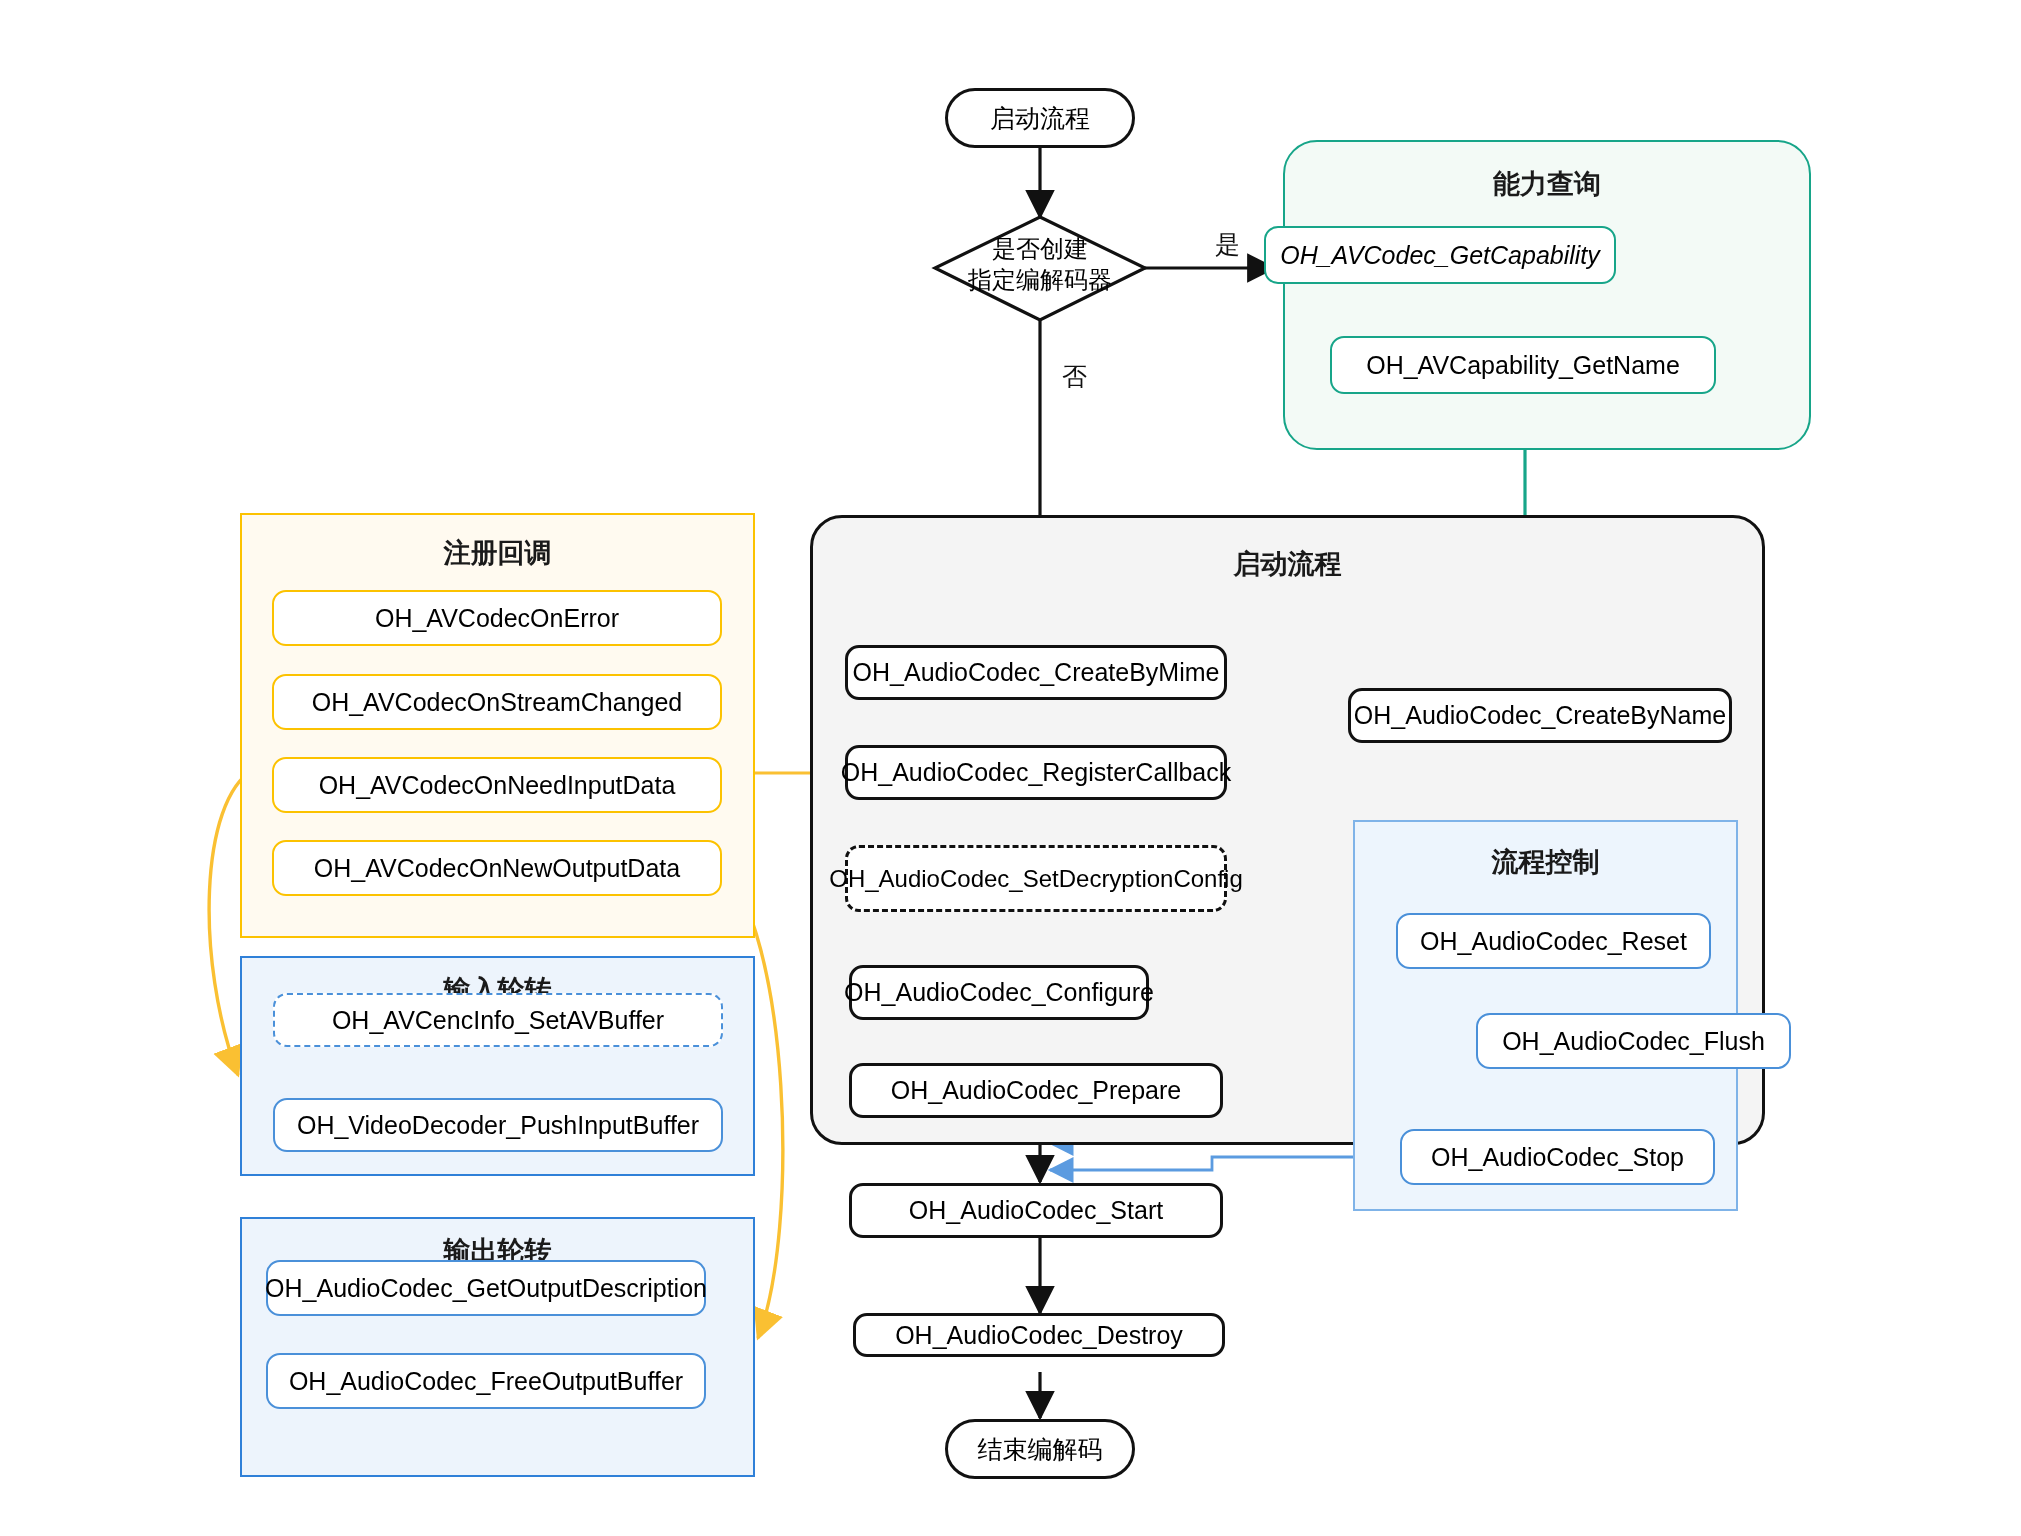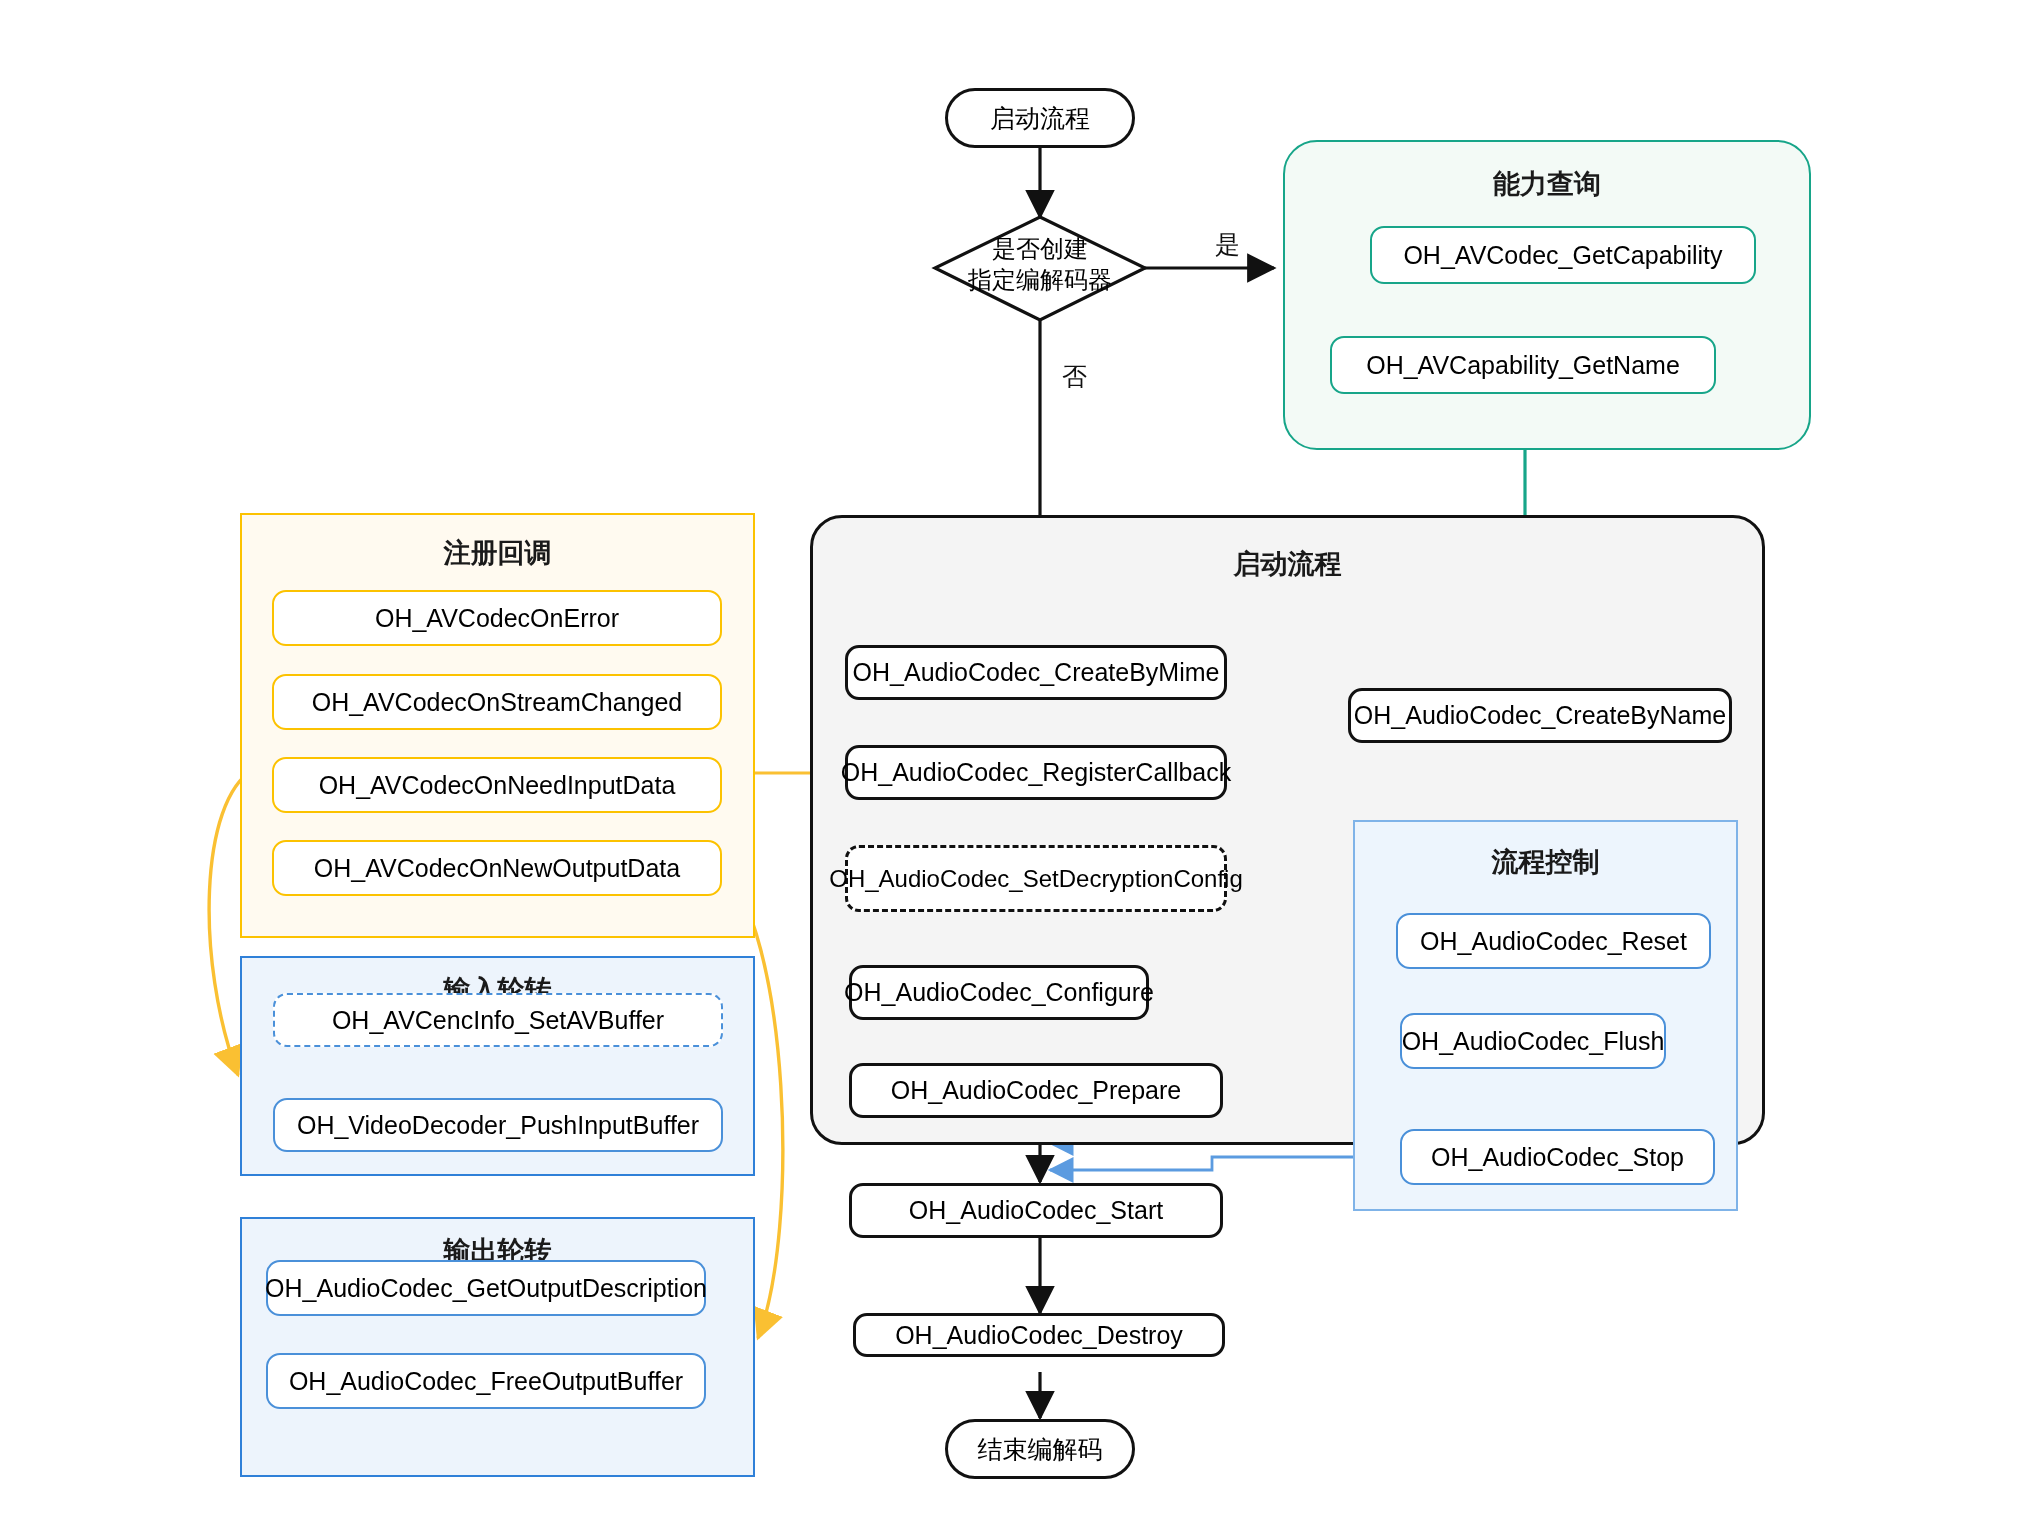--- a/index.html
+++ b/index.html
@@ -111,21 +111,21 @@
   <div style="position:absolute;left:940px;top:234px;width:200px;text-align:center;font-size:24px;line-height:1.28;">
     <div>是否创建</div>
     <div>指定编解码器</div>
   </div>
   <div class="edge-label" style="left:1215px;top:228px;">是</div>
   <div class="edge-label" style="left:1062px;top:360px;">否</div>
 
   <div class="grp g-teal" style="left:1283px;top:140px;width:528px;height:310px;">
     <div class="grp-title" style="top:24px;">能力查询</div>
   </div>
-  <div class="node n-teal" style="left:1370px;top:226px;width:386px;height:58px;">
+  <div class="node n-teal" style="left:1264px;top:226px;width:352px;height:58px;font-style:italic;">
     <span>OH_AVCodec_GetCapability</span>
   </div>
   <div class="node n-teal" style="left:1330px;top:336px;width:386px;height:58px;">
     <span>OH_AVCapability_GetName</span>
   </div>
 
   <div class="grp g-yellow" style="left:240px;top:513px;width:515px;height:425px;">
     <div class="grp-title" style="top:20px;">注册回调</div>
   </div>
   <div class="node n-yellow" style="left:272px;top:590px;width:450px;height:56px;">
@@ -187,21 +187,21 @@
   <div class="node n-black" style="left:1348px;top:688px;width:384px;height:55px;">
     <span>OH_AudioCodec_CreateByName</span>
   </div>
 
   <div class="grp g-blue-soft" style="left:1353px;top:820px;width:385px;height:391px;">
     <div class="grp-title" style="top:22px;">流程控制</div>
   </div>
   <div class="node n-blue" style="left:1396px;top:913px;width:315px;height:56px;">
     <span>OH_AudioCodec_Reset</span>
   </div>
-  <div class="node n-blue" style="left:1400px;top:1013px;width:266px;height:56px;">
+  <div class="node n-blue" style="left:1476px;top:1013px;width:315px;height:56px;">
     <span>OH_AudioCodec_Flush</span>
   </div>
   <div class="node n-blue" style="left:1400px;top:1129px;width:315px;height:56px;">
     <span>OH_AudioCodec_Stop</span>
   </div>
 
   <div class="node n-black" style="left:853px;top:1313px;width:372px;height:44px;">
     <span>OH_AudioCodec_Destroy</span>
   </div>
   <div class="node n-term" style="left:945px;top:1419px;width:190px;height:60px;">

